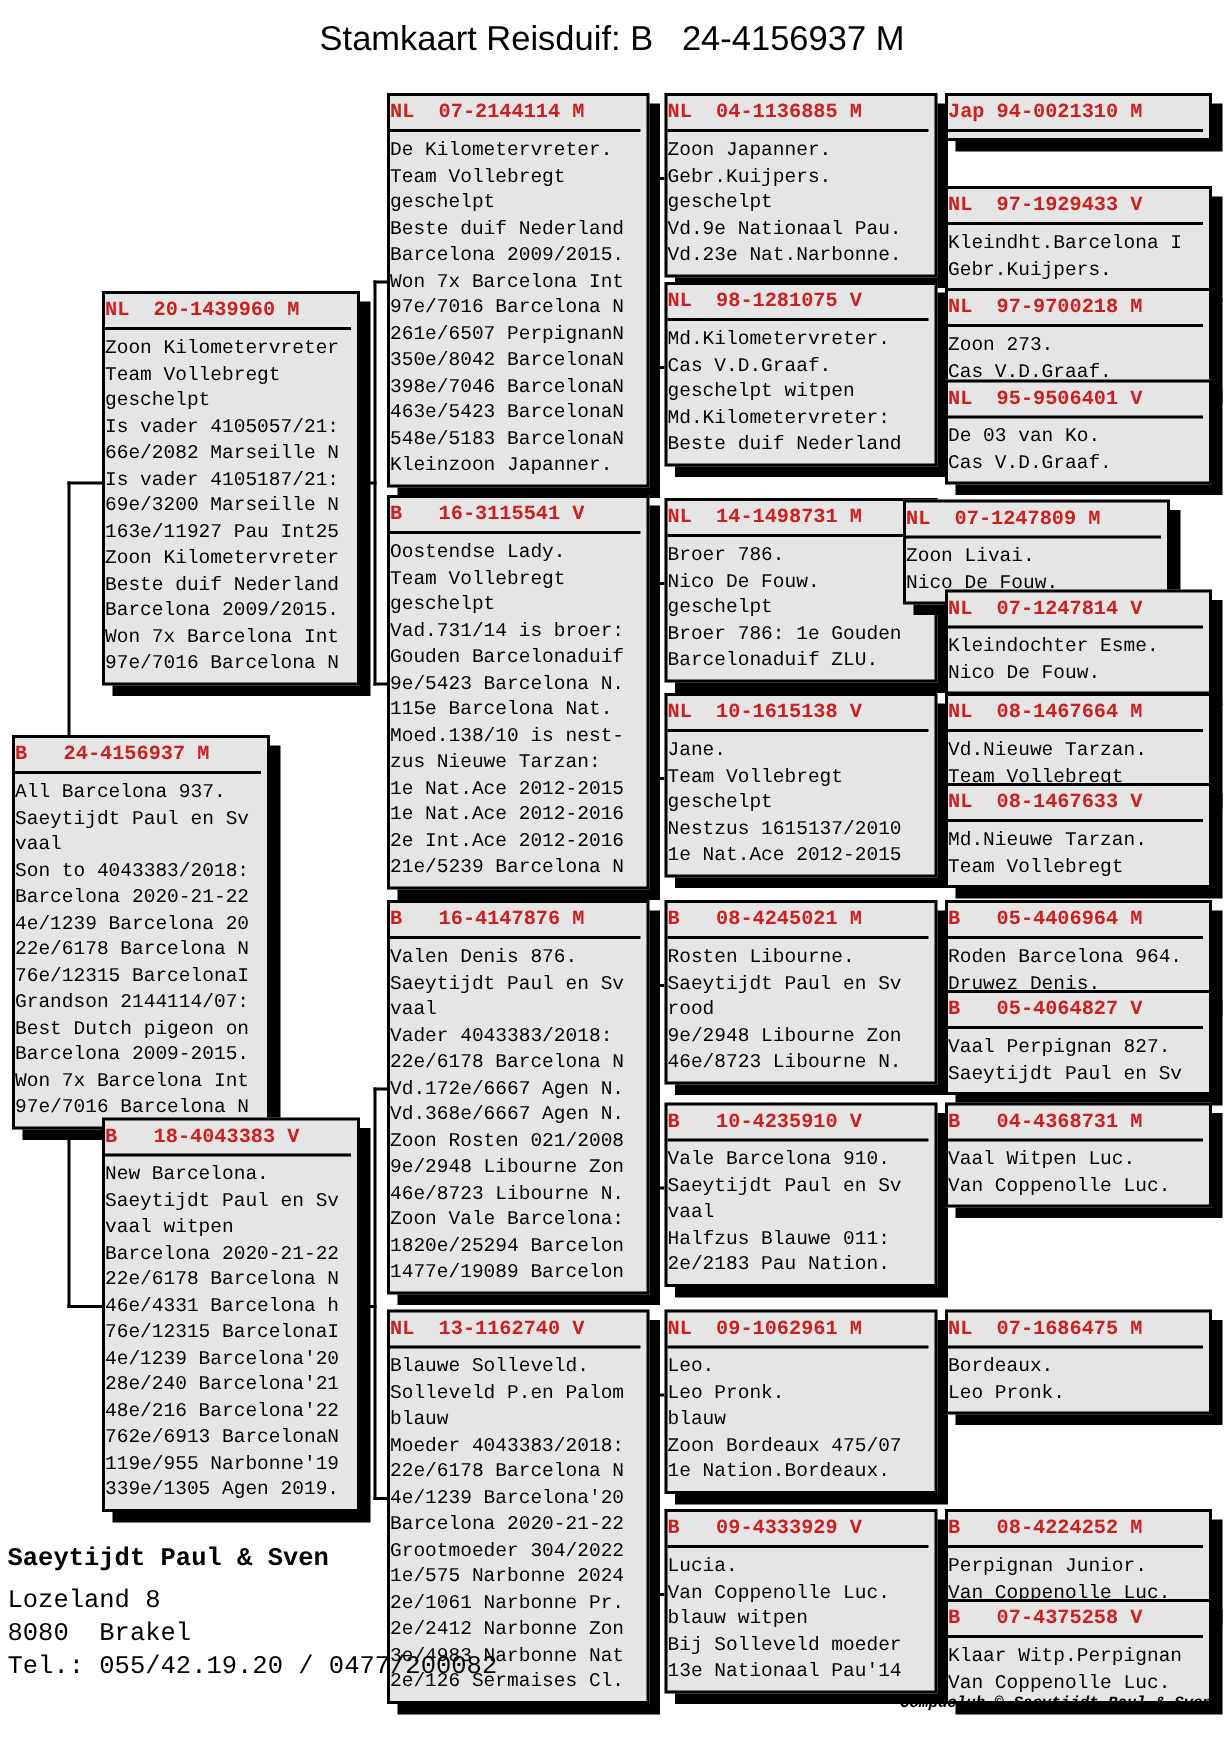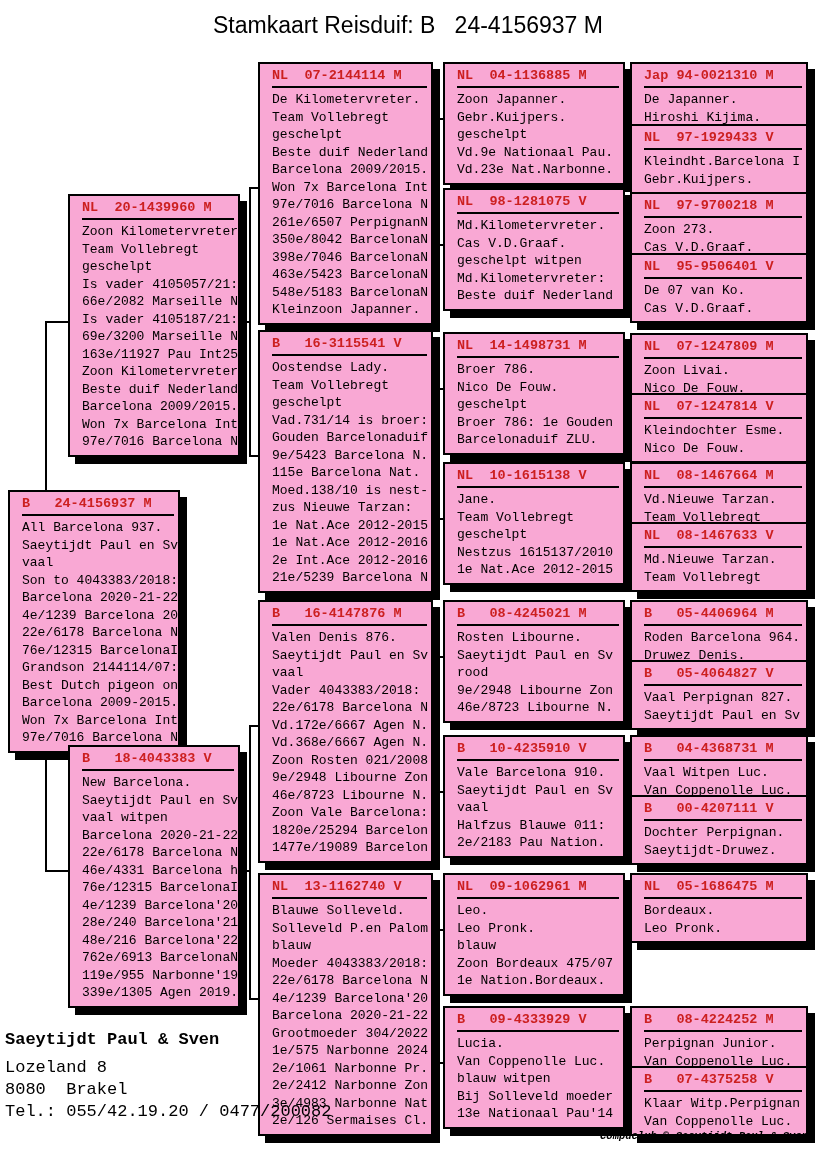--- a/index.html
+++ b/index.html
@@ -1,21 +1,21 @@
 <!DOCTYPE html>
 <html><head>
 <meta charset="utf-8">
 <style>
   html,body{margin:0;padding:0;background:#fff;}
   #page{position:relative;width:816px;height:1172px;background:#fff;overflow:hidden;
         font-family:"Liberation Mono",monospace;}
   .title{position:absolute;left:0;top:12px;width:816px;text-align:center;
          font-family:"Liberation Sans",sans-serif;font-size:23px;color:#000;white-space:pre;}
-  .box{position:absolute;box-sizing:border-box;background:#f9a8d4;border:2px solid #000;
-       box-shadow:7px 7px 0 #000;z-index:2;padding:2px 4px 4px 12px;}
+  .box{position:absolute;box-sizing:border-box;background:#e5e5e5;border:2px solid #000;
+       box-shadow:7px 7px 0 #000;z-index:2;padding:2px 4px 4px 0;}
   .ring{color:#cc2020;font-weight:bold;font-size:13.5px;white-space:pre;
         border-bottom:2px solid #000;padding:2px 0 3px 0;}
   .content{white-space:pre;font-size:13px;line-height:17.5px;padding-top:3px;color:#000;}
   .cline{position:absolute;background:#000;z-index:1;}
   .owner{position:absolute;left:5px;top:1030px;z-index:3;}
   .owner-name{font-size:17px;font-weight:bold;white-space:pre;margin-bottom:8px;}
   .owner-line{font-size:17px;white-space:pre;line-height:22px;}
   .footer{position:absolute;right:8px;top:1130px;font-size:10.5px;font-style:italic;
           font-weight:bold;white-space:pre;z-index:3;}
 </style>
@@ -200,39 +200,37 @@
     <div class="ring">B   09-4333929 V</div>
     <div class="content">Lucia.
 Van Coppenolle Luc.
 blauw witpen
 Bij Solleveld moeder
 13e Nationaal Pau'14</div>
   </div>
 
   <div class="box" style="left:630px;top:62px;width:178px">
     <div class="ring">Jap 94-0021310 M</div>
-    <div class="content">De Japanner.
-Hiroshi Kijima.</div>
   </div>
   <div class="box" style="left:630px;top:124px;width:178px">
     <div class="ring">NL  97-1929433 V</div>
     <div class="content">Kleindht.Barcelona I
 Gebr.Kuijpers.</div>
   </div>
   <div class="box" style="left:630px;top:192px;width:178px">
     <div class="ring">NL  97-9700218 M</div>
     <div class="content">Zoon 273.
 Cas V.D.Graaf.</div>
   </div>
   <div class="box" style="left:630px;top:253px;width:178px">
     <div class="ring">NL  95-9506401 V</div>
-    <div class="content">De 07 van Ko.
+    <div class="content">De 03 van Ko.
 Cas V.D.Graaf.</div>
   </div>
-  <div class="box" style="left:630px;top:333px;width:178px">
+  <div class="box" style="left:602px;top:333px;width:178px">
     <div class="ring">NL  07-1247809 M</div>
     <div class="content">Zoon Livai.
 Nico De Fouw.</div>
   </div>
   <div class="box" style="left:630px;top:393px;width:178px">
     <div class="ring">NL  07-1247814 V</div>
     <div class="content">Kleindochter Esme.
 Nico De Fouw.</div>
   </div>
   <div class="box" style="left:630px;top:462px;width:178px">
@@ -253,27 +251,22 @@
   <div class="box" style="left:630px;top:660px;width:178px">
     <div class="ring">B   05-4064827 V</div>
     <div class="content">Vaal Perpignan 827.
 Saeytijdt Paul en Sv</div>
   </div>
   <div class="box" style="left:630px;top:735px;width:178px">
     <div class="ring">B   04-4368731 M</div>
     <div class="content">Vaal Witpen Luc.
 Van Coppenolle Luc.</div>
   </div>
-  <div class="box" style="left:630px;top:795px;width:178px">
-    <div class="ring">B   00-4207111 V</div>
-    <div class="content">Dochter Perpignan.
-Saeytijdt-Druwez.</div>
-  </div>
   <div class="box" style="left:630px;top:873px;width:178px">
-    <div class="ring">NL  05-1686475 M</div>
+    <div class="ring">NL  07-1686475 M</div>
     <div class="content">Bordeaux.
 Leo Pronk.</div>
   </div>
   <div class="box" style="left:630px;top:1006px;width:178px">
     <div class="ring">B   08-4224252 M</div>
     <div class="content">Perpignan Junior.
 Van Coppenolle Luc.</div>
   </div>
   <div class="box" style="left:630px;top:1066px;width:178px">
     <div class="ring">B   07-4375258 V</div>

